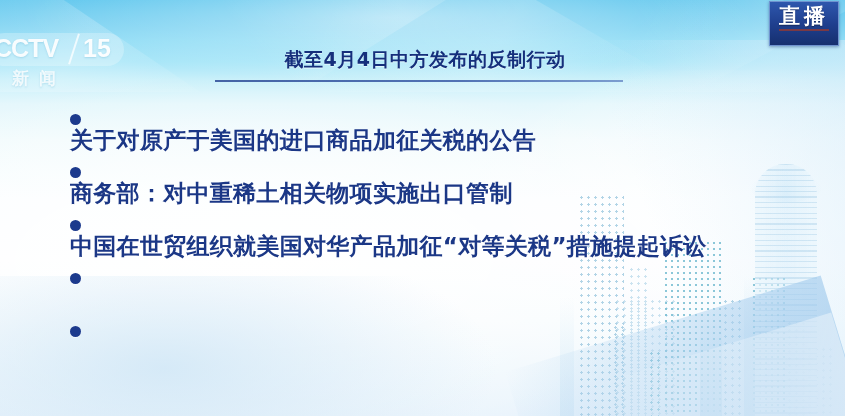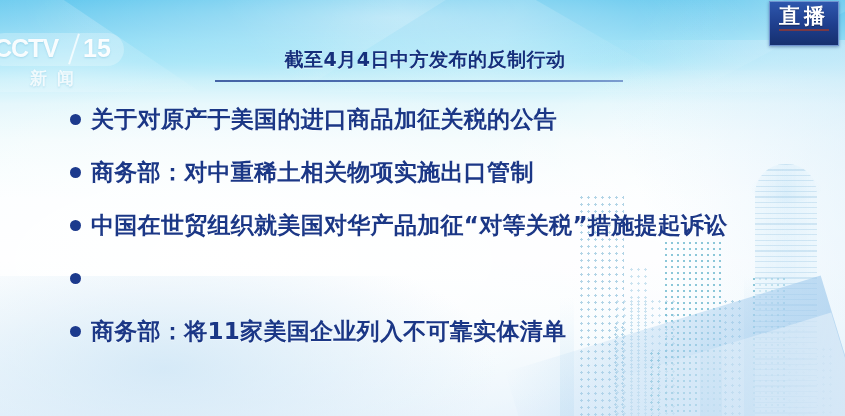--- a/index.html
+++ b/index.html
@@ -185,21 +185,20 @@
   }
   .logo-sub {
     position: absolute;
     left: 24px; top: 34px;
     font-size: 17px;
     font-weight: bold;
     letter-spacing: 10px;
     color: rgba(255,255,255,0.80);
     font-family: "DejaVu Sans", sans-serif;
     text-shadow: 0 1px 2px rgba(120,190,220,0.4);
-    margin-left: 18px;
   }
 
   
   .live-badge {
     position: absolute;
     right: 6px;
     top: 1px;
     padding: 3px 9px 14px 9px;
     background: linear-gradient(180deg, #2e57ad 0%, #1f3f8e 52%, #16306f 100%);
     border: 1px solid #6f93cf;
@@ -252,20 +251,21 @@
   .bullets {
     position: absolute;
     left: 70px;
     top: 104px;
     right: 20px;
   }
   .bullet-row {
     display: flex;
     align-items: flex-start;
     height: 53px;
+    flex-direction: column;
   }
   .bullet-dot {
     width: 11px;
     height: 11px;
     border-radius: 50%;
     background: #1c3a8d;
     margin-top: 10px;
     margin-right: 10px;
     flex: 0 0 auto;
     box-shadow: 0 1px 0 rgba(255,255,255,0.5);
@@ -351,17 +351,16 @@
     </div>
     <div class="bullet-row">
       <span class="bullet-dot"></span>
       <span class="bullet-text">中国在世贸组织就美国对华产品加征“对等关税”措施提起诉讼</span>
     </div>
     <div class="bullet-row">
       <span class="bullet-dot"></span>
     </div>
     <div class="bullet-row">
       <span class="bullet-dot"></span>
-      <span class="bullet-text">商务部：将11家美国企业列入不可靠实体清单</span>
     </div>
   </div>
 
 </div>
 
 </body></html>

